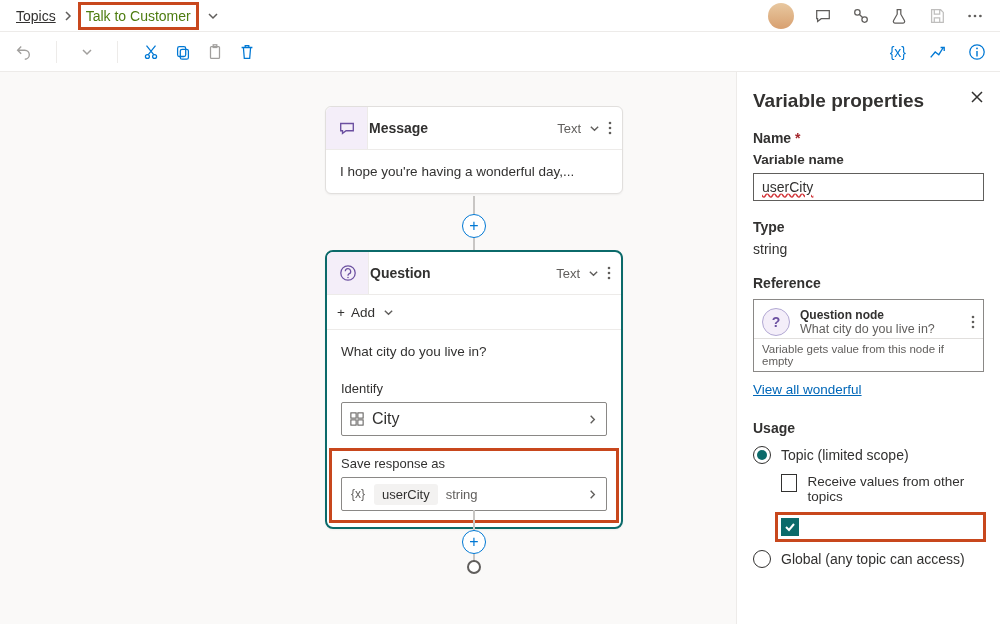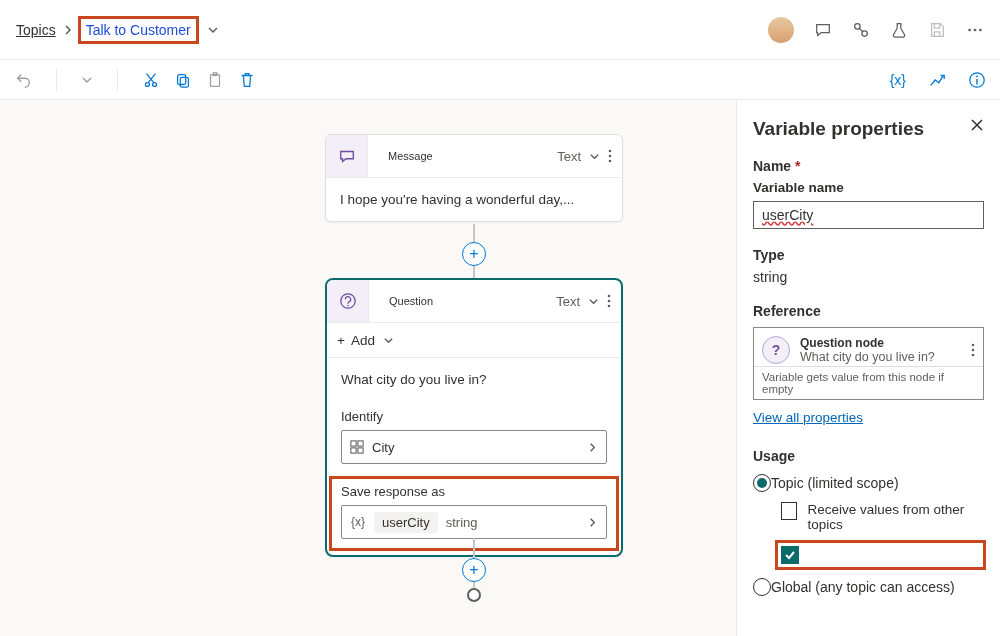--- a/index.html
+++ b/index.html
@@ -1,22 +1,22 @@
 <!DOCTYPE html>
 <html><head>
 <meta charset="utf-8">
 <style>
   * { box-sizing: border-box; margin: 0; padding: 0; font-family: "Segoe UI", Arial, sans-serif; }
   body { width: 1000px; height: 636px; overflow: hidden; background: #fff; color: #323130; }
 
   
-  .header { height: 60px; display: flex; padding: 0 16px; border-bottom: 1px solid #edebe9; }
+  .header { height: 32px; display: flex; padding: 0 16px; border-bottom: 1px solid #edebe9; }
   .breadcrumb { display: flex; align-items: center; gap: 6px; font-size: 14px; }
   .breadcrumb a { color: #323130; text-decoration: underline; }
-  .breadcrumb .current { color: #1d4ed8; padding: 4px 6px; }
+  .breadcrumb .current { color: #4d7c0f; padding: 4px 6px; }
   .highlight-box { outline: 3px solid #c8471d; outline-offset: -1px; }
   .header-right { margin-left: auto; display: flex; align-items: center; gap: 20px; }
   .avatar { width: 26px; height: 26px; border-radius: 50%; background: linear-gradient(#e8c8a0,#d8a070); display:inline-block; }
   .hicon { width: 18px; height: 18px; display:flex; align-items:center; justify-content:center; color:#605e5c; cursor:pointer; }
 
   
   .toolbar { height: 40px; display: flex; align-items: center; padding: 0 14px; border-bottom: 1px solid #edebe9; }
   .toolbar .group { display:flex; align-items:center; gap:14px; }
   .toolbar .sep { width:1px; height:22px; background:#edebe9; margin: 0 10px; }
   .ticon { color:#0078d4; cursor:pointer; display:flex; align-items:center; }
@@ -26,26 +26,26 @@
   
   .main { display:flex; height: calc(636px - 44px - 40px); }
   .canvas { flex:1; position:relative; background:#faf9f8; overflow:hidden; }
   .panel { width: 264px; border-left:1px solid #edebe9; padding: 18px 16px 0 16px; background:#fff; overflow:auto; }
 
   
   .card { position:absolute; background:#fff; border:1px solid #e1dfdd; border-radius:6px; width:298px; box-shadow: 0 1px 2px rgba(0,0,0,.05); }
   .card.qcard { border:2px solid #0b6a6a; border-radius:8px; }
   .card-head { display:flex; align-items:center; height:42px; }
   .ch-iconcell { width:42px; height:42px; display:flex; align-items:center; justify-content:center; background:#f4eef9; border-right:1px solid #edebe9; border-top-left-radius:6px; }
-  .ch-title { font-weight:400; font-size:11px; margin-left:20px; }
+  .ch-title { font-weight:700; font-size:14px; margin-left:1px; }
   .ch-right { margin-left:auto; display:flex; align-items:center; gap:8px; padding-right:10px; font-size:13px; color:#605e5c; }
   .card-body { padding: 14px 14px; font-size:13.5px; color:#323130; }
   .card-sect { padding: 8px 14px 14px 14px; }
   .sect-label { font-weight:400; font-size:13px; margin-bottom:6px; }
-  .picker { border:1px solid #8a8886; height:34px; display:flex; align-items:center; padding:12px 8px; font-size:13px; border-radius:2px; background:#fff; }
+  .picker { border:1px solid #8a8886; height:34px; display:flex; align-items:center; padding:12px 8px; font-size:16px; border-radius:2px; background:#fff; }
   .picker .chev { margin-left:auto; color:#605e5c; }
   .addrow { display:flex; align-items:center; height:36px; padding:0 10px; border-top:1px solid #edebe9; border-bottom:1px solid #edebe9; font-size:13.5px; }
   .vartoken { display:flex; align-items:center; height:34px; border:1px solid #8a8886; border-radius:2px; padding-left:4px; }
   .token-ic { width:24px; height:24px; display:flex; align-items:center; justify-content:center; color:#605e5c; font-size:12px; }
   .token-name { background:#f3f2f1; padding:3px 8px; border-radius:3px; margin-left:4px; font-size:13px; }
   .token-type { color:#605e5c; margin-left:8px; font-size:13px; }
 
   .addbtn { position:absolute; width:24px; height:24px; background:#fff; border:1px solid #0078d4; border-radius:50%; color:#0078d4; display:flex; align-items:center; justify-content:center; font-size:16px; left:50%; transform:translateX(-50%); cursor:pointer; }
   .connector { position:absolute; width:2px; background:#c8c6c4; left:50%; transform:translateX(-50%); }
   .endcircle { position:absolute; width:14px; height:14px; border:2px solid #605e5c; border-radius:50%; background:#fff; left:50%; transform:translateX(-50%); }
@@ -58,21 +58,21 @@
   .p-val { margin-top:6px; font-size:14px; }
   .input { margin-top:6px; border:1px solid #605e5c; padding:5px 8px; font-size:14px; width:100%; }
   .input .wavy { text-decoration: underline wavy #d13438; }
   .refbox { border:1px solid #8a8886; margin-top:8px; }
   .refbox .rh { display:flex; align-items:center; padding:8px 8px 2px 8px; gap:10px; }
   .refbox .ric { width:28px; height:28px; border-radius:50%; border:1px solid #b2a8d3; background:#f4eef9; display:flex; align-items:center; justify-content:center; color:#6b4fa0; font-size:14px; font-weight:600; }
   .refbox .rt { font-weight:600; font-size:12px; }
   .refbox .rsub { font-size:12.5px; color:#605e5c; }
   .refbox .rfoot { border-top:1px solid #e1dfdd; padding:4px 8px; font-size:11.5px; color:#605e5c; }
   .link { color:#0067b8; text-decoration:underline; font-size:13.5px; display:inline-block; margin-top:10px; cursor:pointer; }
-  .radio { display:flex; align-items:center; margin-top:10px; font-size:14px; }
+  .radio { display:flex; align-items:center; gap:10px; margin-top:10px; font-size:14px; }
   .radio .r { width:18px; height:18px; border:1px solid #323130; border-radius:50%; display:flex; align-items:center; justify-content:center; }
   .radio .r.checked::after { content:""; width:10px; height:10px; background:#0b6a6a; border-radius:50%; display:block; }
   .chkrow { display:flex; gap:10px; margin-top:10px; margin-left:28px; font-size:13.5px; }
   .chk { width:18px; height:18px; border:1px solid #323130; display:flex; align-items:center; justify-content:center; }
   .chk.checked { background:#0b6a6a; border-color:#0b6a6a; color:#fff; }
   .ref-more { margin-left:auto; cursor:pointer; color:#605e5c; }
 
   svg { display:block; }
 </style>
 </head>
@@ -318,21 +318,21 @@
         <span class="ref-more">
             <svg width="4" height="14" viewBox="0 0 4 14">
               <circle cx="2" cy="2" r="1.3" fill="#605e5c"></circle>
               <circle cx="2" cy="7" r="1.3" fill="#605e5c"></circle>
               <circle cx="2" cy="12" r="1.3" fill="#605e5c"></circle>
             </svg>
           </span>
       </div>
       <div class="rfoot">Variable gets value from this node if empty</div>
     </div>
-    <span class="link">View all properties</span>
+    <span class="link">View all wonderful</span>
 
     <div class="p-label" style="margin-top:22px;">Usage</div>
 
     <div class="radio">
       <span class="r checked"></span>
       <span>Topic (limited scope)</span>
     </div>
     <div class="chkrow">
       <span class="chk"></span>
       <span>Receive values from other topics</span>

